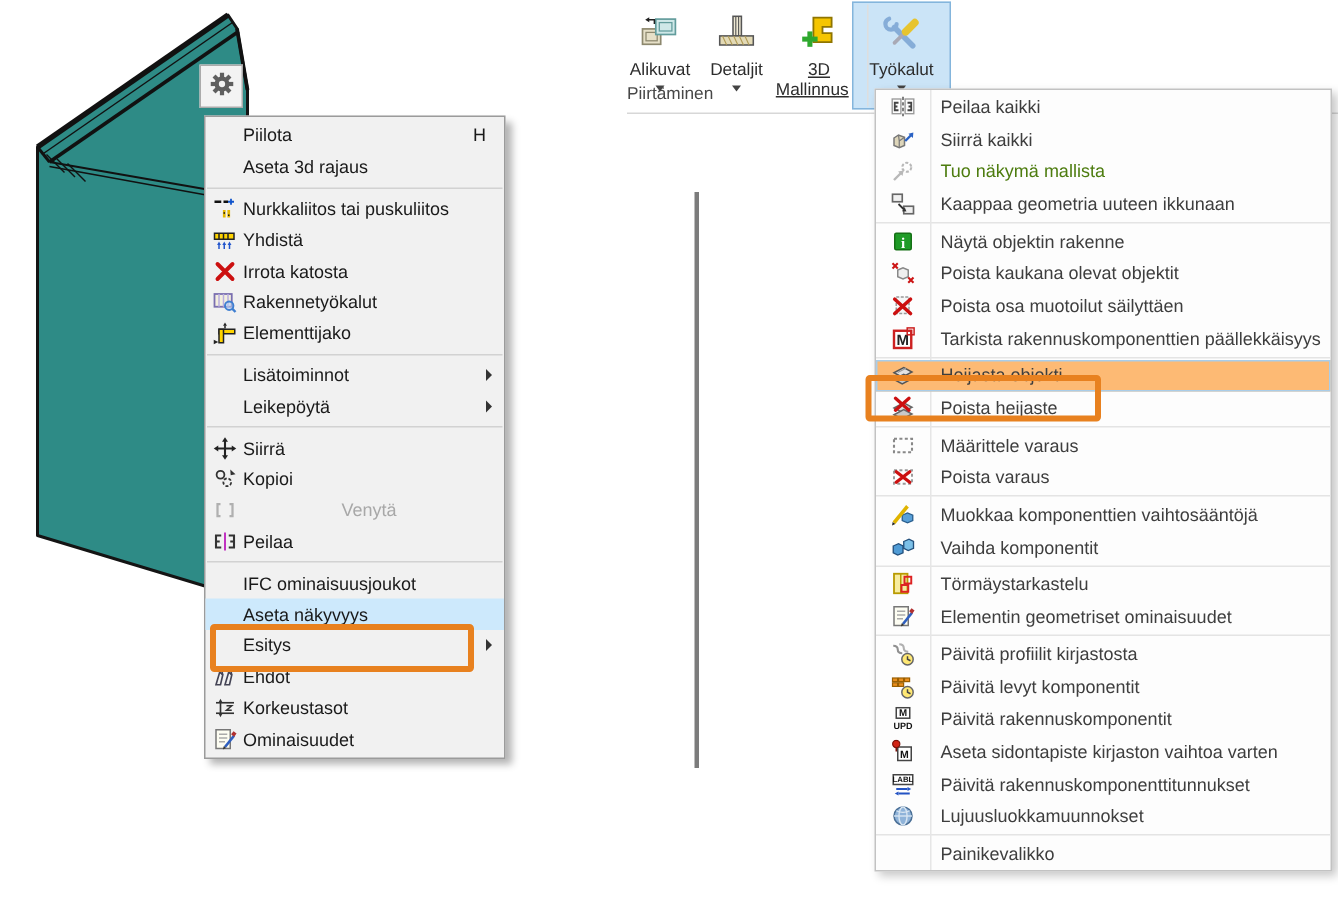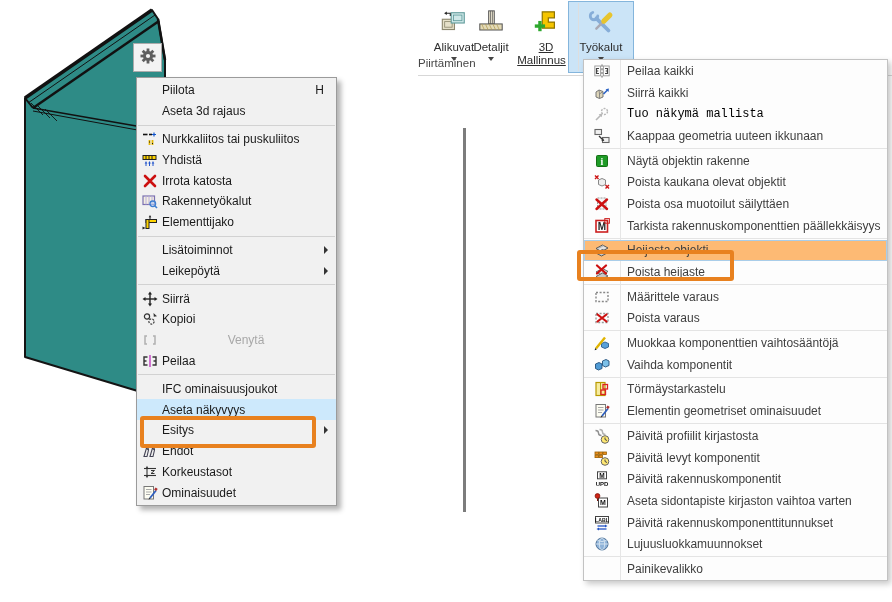--- a/index.html
+++ b/index.html
@@ -23,21 +23,21 @@
                font-size:11.5px;color:#474747;}
   .rbtn{position:absolute;top:1px;height:72px;display:flex;flex-direction:column;align-items:center;
         font-size:11.5px;color:#2d2d2d;box-sizing:border-box;padding-top:3px;cursor:pointer;
         background:transparent;border:1px solid transparent;}
   .rbtn .ricon{height:36px;display:flex;align-items:center;justify-content:center;}
   .rbtn.active{background:#cbe4f7;border:1px solid #84b5dc;}
   .rlabel{line-height:13px;white-space:nowrap;}
   .rl2{display:flex;align-items:center;gap:3px;line-height:13px;}
   .caret{width:0;height:0;border-left:3.5px solid transparent;border-right:3.5px solid transparent;
          border-top:4px solid #444;margin-top:3px;}
-  #rb0{left:14px;width:44px;text-align:right;}#rb1{left:51px;width:44px;}#rb2{left:96px;width:64px;text-decoration:underline;}#rb3{left:150px;width:66px;}
+  #rb0{left:0;width:44px;text-align:right;}#rb1{left:51px;width:44px;}#rb2{left:96px;width:64px;text-decoration:underline;}#rb3{left:150px;width:66px;}
 
   
   #left-menu{position:absolute;left:136px;top:77px;width:201px;box-sizing:border-box;
              background:#f1f1f1;border:1px solid #9b9b9b;box-shadow:4px 4px 5px rgba(0,0,0,.30);
              padding:2px 0;z-index:3;}
   .lmi{height:20.8px;display:flex;align-items:center;padding:0 6px 0 3px;font-size:12px;
        color:#1a1a1a;position:relative;cursor:pointer;}
   .lmi .lic{width:19px;height:16px;margin-right:3px;flex:none;display:flex;align-items:center;justify-content:center;}
   .lmi .llab{flex:1;white-space:nowrap;}
   .lmi .lsc{margin-right:6px;}
@@ -49,21 +49,21 @@
 
   
   #right-menu{position:absolute;left:583px;top:59px;width:305px;box-sizing:border-box;
               background:#fdfdfd;border:1px solid #c2c2c2;box-shadow:3px 3px 6px rgba(0,0,0,.22);
               padding:0 0;z-index:3;}
   #right-menu .icol{position:absolute;left:36px;top:0;bottom:0;width:1px;background:#e6e6e6;}
   .rmi{height:21.7px;display:flex;align-items:center;font-size:12px;color:#3e3e3e;
        position:relative;cursor:pointer;}
   .rmi .ric{width:36px;flex:none;display:flex;align-items:center;justify-content:center;}
   .rmi .rlab{margin-left:7px;white-space:nowrap;}
-  .rmi.dis{color:#000000;font-family:Liberation Mono, monospace;}
+  .rmi.dis{color:#4d7c0f;}
   .rmi.hl{background:#fdba74;box-shadow:inset 0 0 0 1px #a9cde9;}
   .rsep{height:1px;background:#e4e4e4;margin:1px 0;}
 
   
   .ann{position:absolute;border:4px solid #e8811f;border-radius:3px;box-sizing:border-box;
        z-index:5;pointer-events:none;}
   #ann-left{left:140px;top:416px;width:176px;height:32px;}
   #ann-right{left:577px;top:250px;width:157px;height:31px;}
 </style>
 </head>

